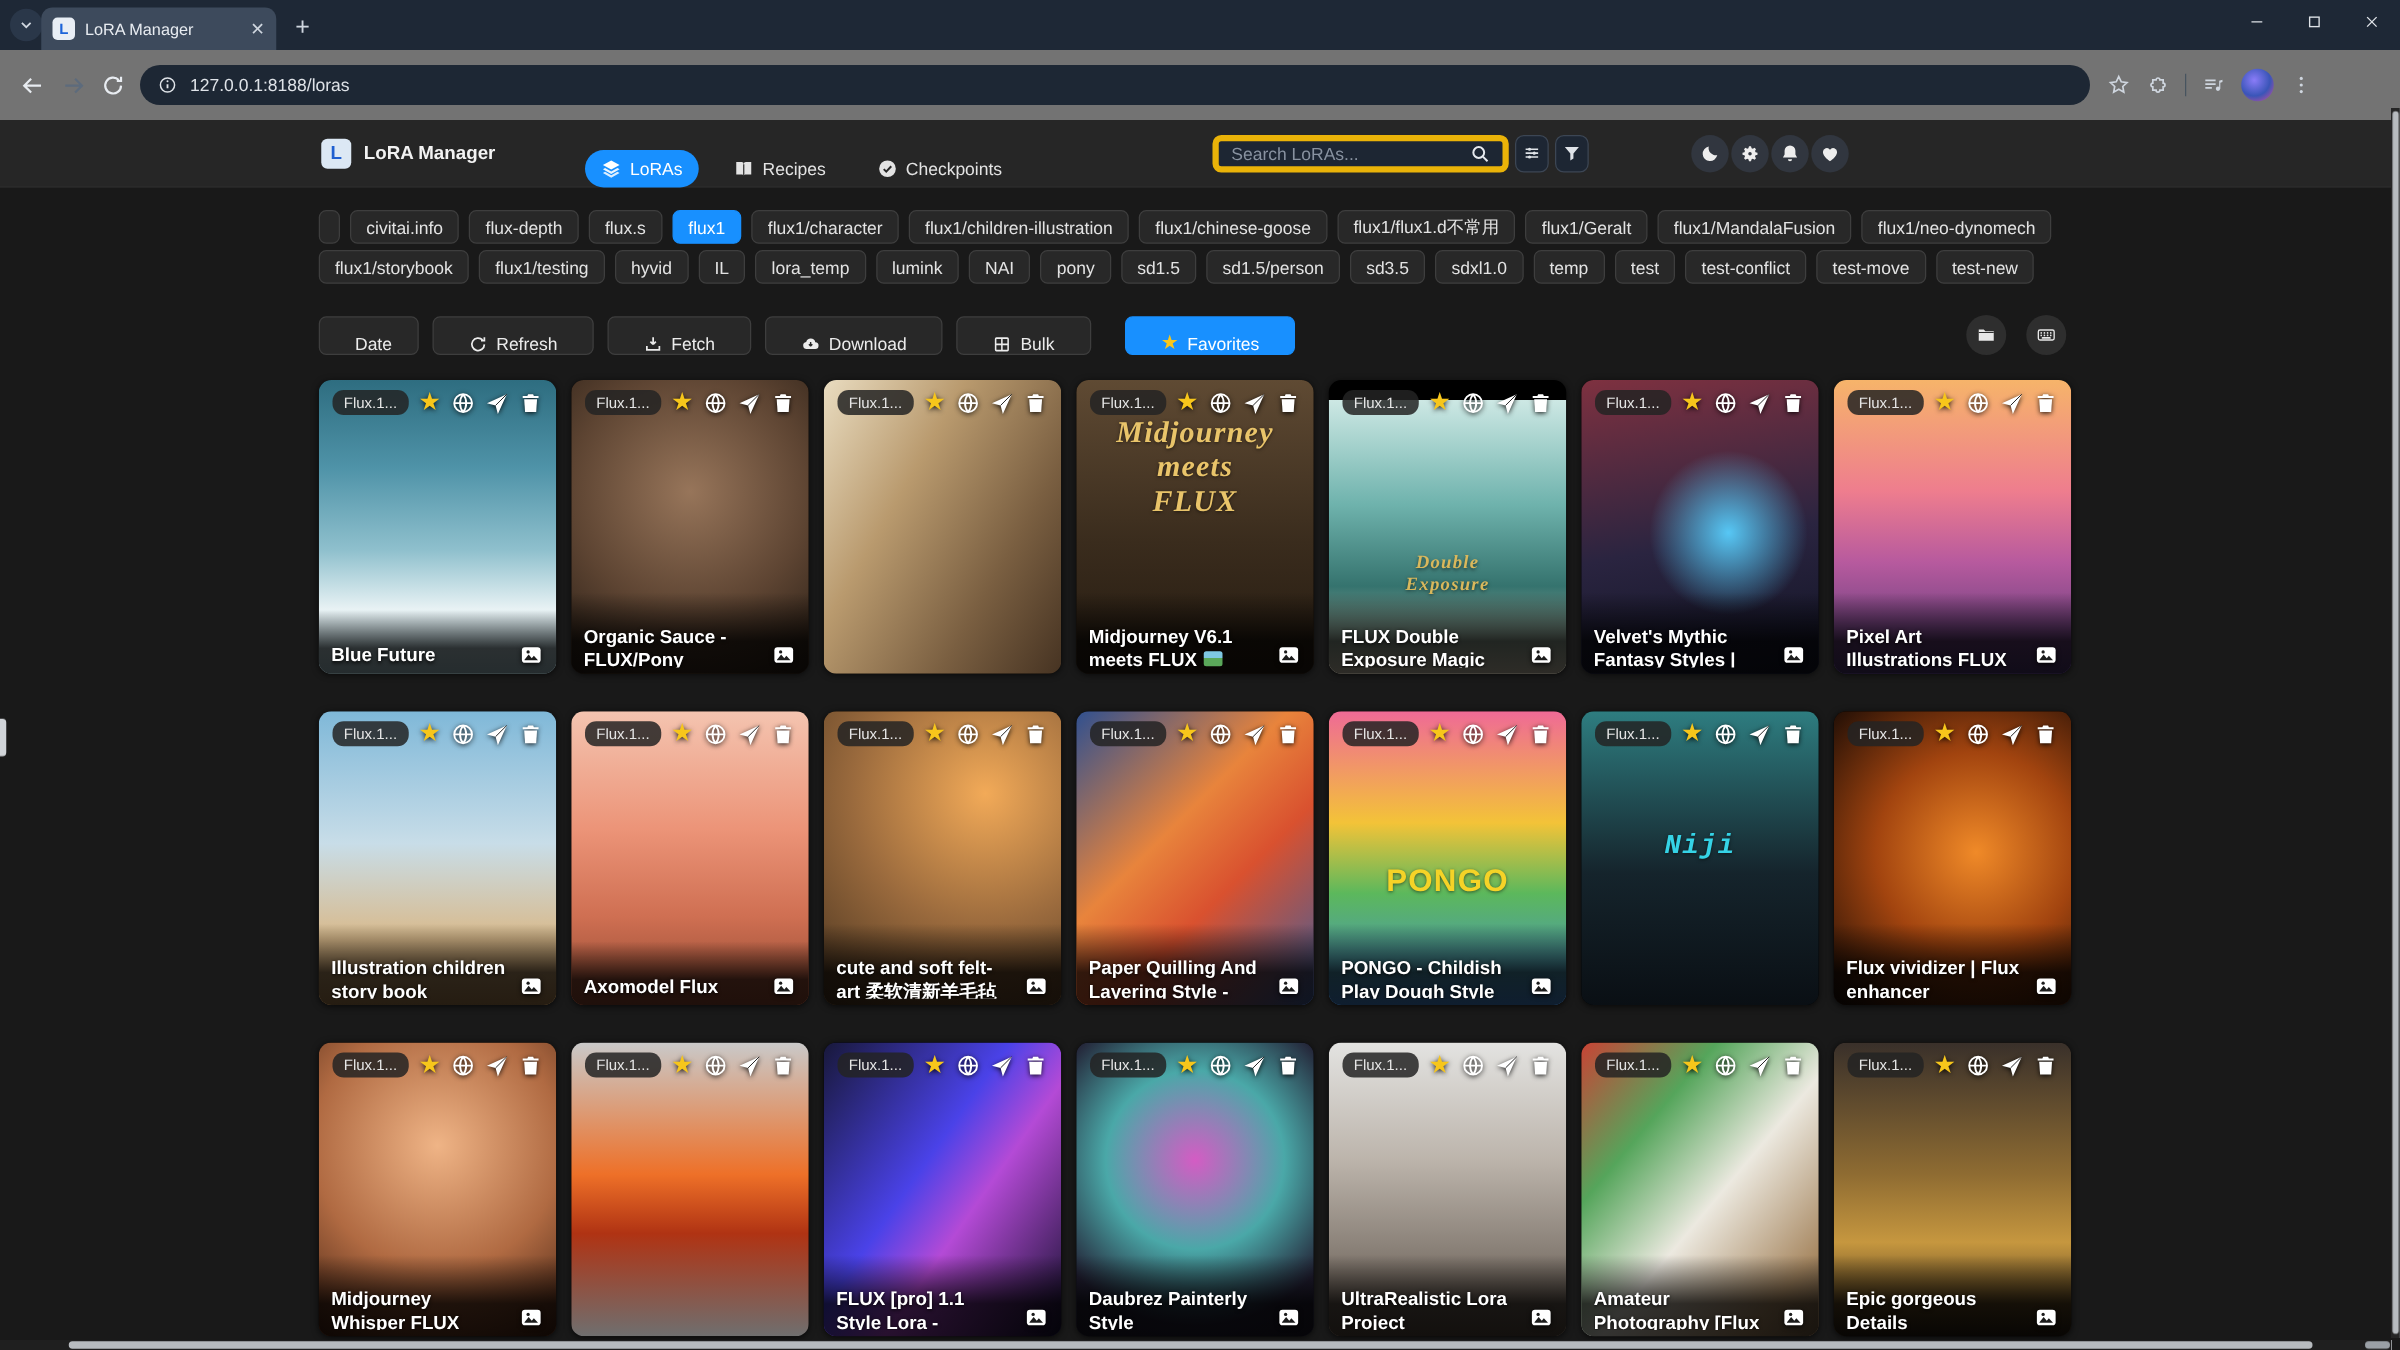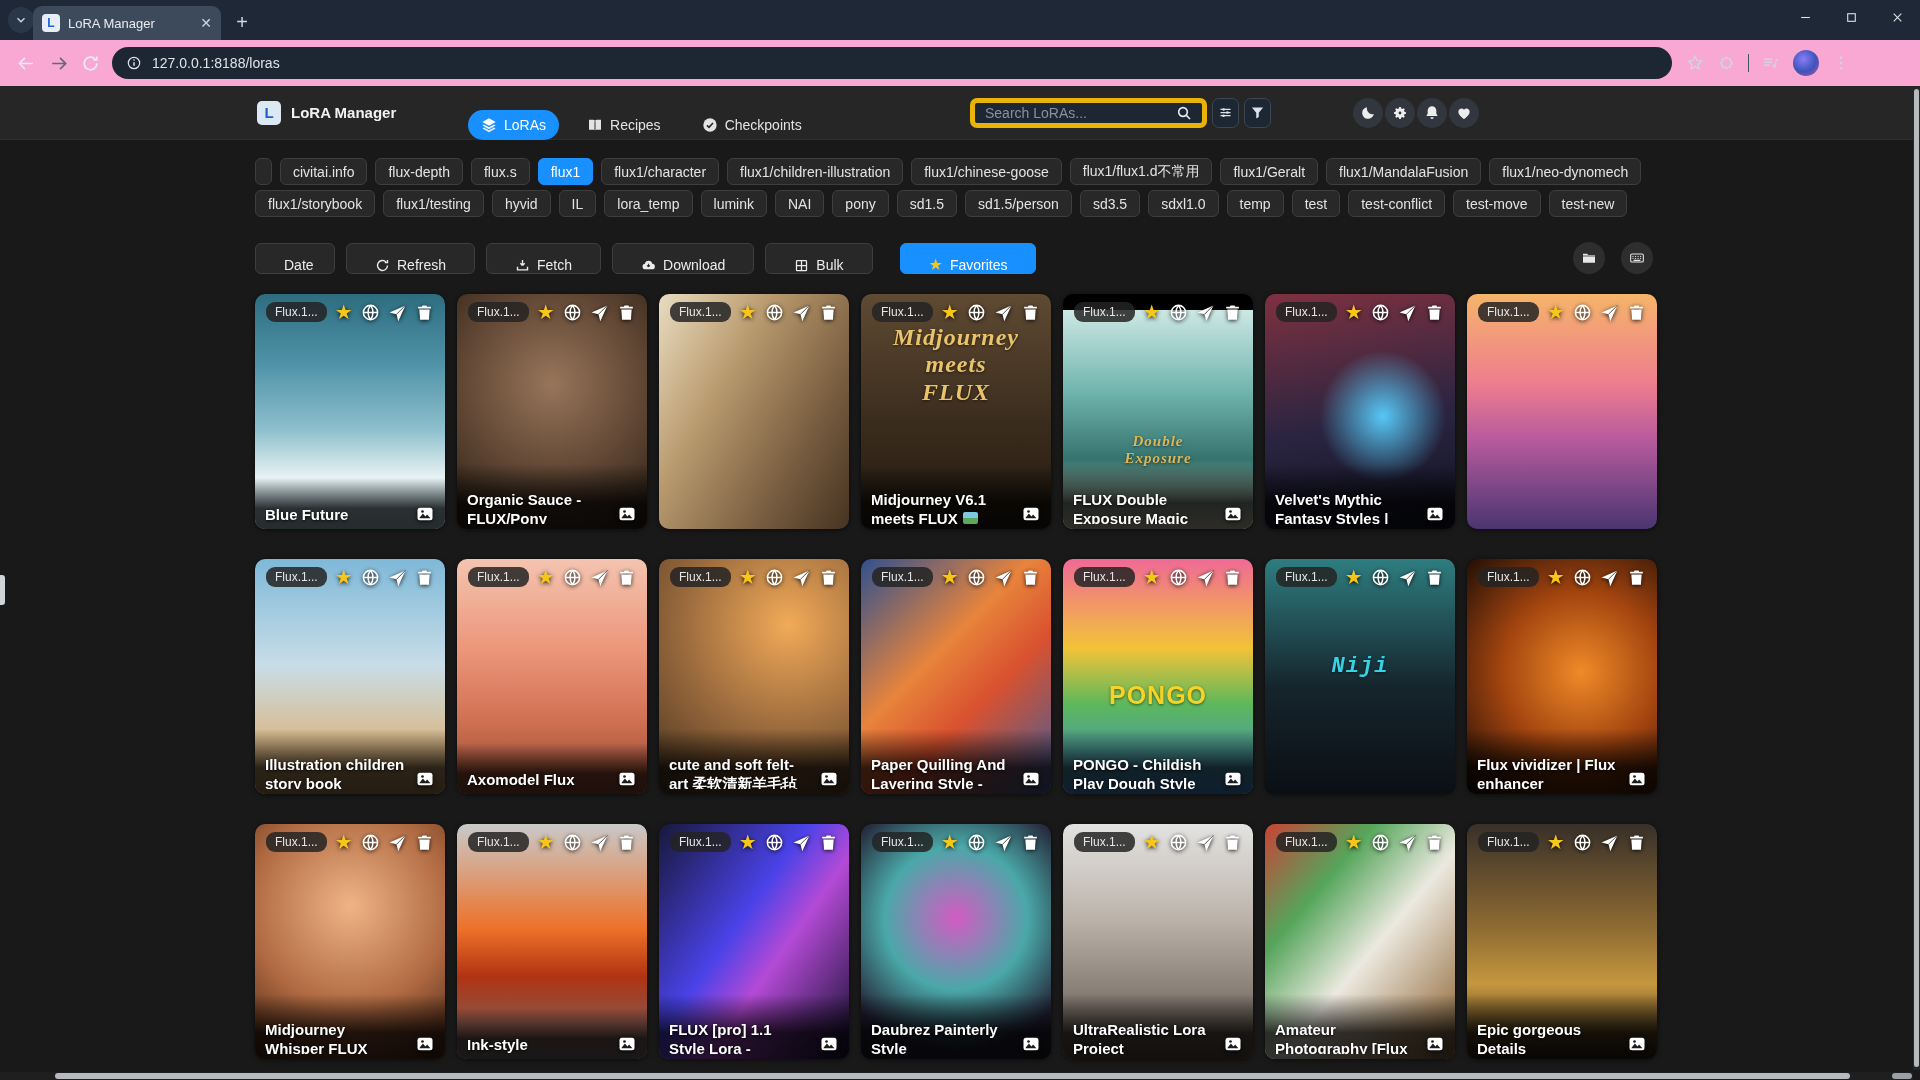--- a/index.html
+++ b/index.html
@@ -15,21 +15,21 @@
   .favicon { width:18px; height:18px; background:#e8eef5; border-radius:4px; color:#1c64d9;
     font-weight:bold; font-size:12px; display:flex; align-items:center; justify-content:center; flex:none; }
   .tab-title { font-size:13px; color:#e8ecf1; flex:1; white-space:nowrap; overflow:hidden; }
   .tab-close { color:#cfd6df; font-size:14px; line-height:1; }
   .new-tab { position:absolute; left:229px; top:9px; width:26px; height:26px; color:#cfd6df; font-size:20px;
     display:flex; align-items:center; justify-content:center; }
   .win-controls { position:absolute; right:0; top:0; height:34px; display:flex; }
   .win-btn { width:46px; display:flex; align-items:center; justify-content:center; color:#dfe3e8; }
   .win-btn svg { width:13px; height:13px; }
 
-  .urlbar { position:relative; height:46px; background:#f9a8d4; display:flex; align-items:center; padding:0 10px; }
+  .urlbar { position:relative; height:56px; background:#737373; display:flex; align-items:center; padding:0 10px; }
   .nav-ic { width:32px; height:32px; border-radius:50%; display:flex; align-items:center; justify-content:center; color:#e8ecf1; flex:none; }
   .nav-ic svg { width:19px; height:19px; }
   .nav-ic.fwd { color:#5d6b7c; }
   .omnibox { height:32px; background:#1d2734; border-radius:16px; display:flex; align-items:center;
     padding:0 14px; gap:10px; color:#dfe3e8; font-size:14px; width:1560px; margin-left:6px; }
   .omnibox svg { width:16px; height:16px; flex:none; }
   .url-right { display:flex; align-items:center; gap:13px; margin-left:14px; color:#cfd6df; }
   .url-right svg { width:18px; height:18px; }
   .sep { width:1px; height:18px; background:#47545f; }
   .avatar { width:26px; height:26px; border-radius:50%;
@@ -596,20 +596,30 @@
               <path d="M10.7 14.3 22 3" stroke="#222" stroke-width="1"></path>
             </svg>
       </span>
       <span class="cicon">
         <svg viewBox="0 0 24 24" fill="currentColor">
               <path d="M9.5 3h5l.8 1.8H20v2H4v-2h4.7z"></path>
               <path d="M5.5 8.2h13L17.6 21H6.4z"></path>
             </svg>
       </span>
     </div>
+    <div class="card-bottom">
+      <span class="ctitle">Pixel Art Illustrations FLUX</span>
+      <span class="cicon pic">
+        <svg viewBox="0 0 24 24">
+              <rect x="3" y="4.5" width="18" height="15" rx="3" fill="currentColor"></rect>
+              <path d="M5.5 16.5l4-5 3 3.6 2-2.4 4 4.3H5.5z" fill="#1c1c1c"></path>
+              <circle cx="9" cy="9" r="1.6" fill="#1c1c1c"></circle>
+            </svg>
+      </span>
+    </div>
   </div>
       <div class="card">
     <div class="card-img" style="background: linear-gradient(rgb(127, 184, 216) 0%, rgb(200, 221, 232) 45%, rgb(217, 185, 138) 78%, rgb(169, 128, 79) 100%);">
       
     </div>
     <div class="card-top">
       <span class="chip">Flux.1...</span>
       <span class="cstar">★</span>
       <span class="cicon">
         <svg viewBox="0 0 24 24" fill="none" stroke="currentColor" stroke-width="1.9">
@@ -909,30 +919,20 @@
               <path d="M10.7 14.3 22 3" stroke="#222" stroke-width="1"></path>
             </svg>
       </span>
       <span class="cicon">
         <svg viewBox="0 0 24 24" fill="currentColor">
               <path d="M9.5 3h5l.8 1.8H20v2H4v-2h4.7z"></path>
               <path d="M5.5 8.2h13L17.6 21H6.4z"></path>
             </svg>
       </span>
     </div>
-    <div class="card-bottom">
-      <span class="ctitle">Ink-style</span>
-      <span class="cicon pic">
-        <svg viewBox="0 0 24 24">
-              <rect x="3" y="4.5" width="18" height="15" rx="3" fill="currentColor"></rect>
-              <path d="M5.5 16.5l4-5 3 3.6 2-2.4 4 4.3H5.5z" fill="#1c1c1c"></path>
-              <circle cx="9" cy="9" r="1.6" fill="#1c1c1c"></circle>
-            </svg>
-      </span>
-    </div>
   </div>
       <div class="card">
     <div class="card-img" style="background: linear-gradient(125deg, rgb(24, 24, 58) 0%, rgb(74, 66, 232) 42%, rgb(180, 74, 214) 60%, rgb(18, 16, 44) 100%);">
       
     </div>
     <div class="card-top">
       <span class="chip">Flux.1...</span>
       <span class="cstar">★</span>
       <span class="cicon">
         <svg viewBox="0 0 24 24" fill="none" stroke="currentColor" stroke-width="1.9">

